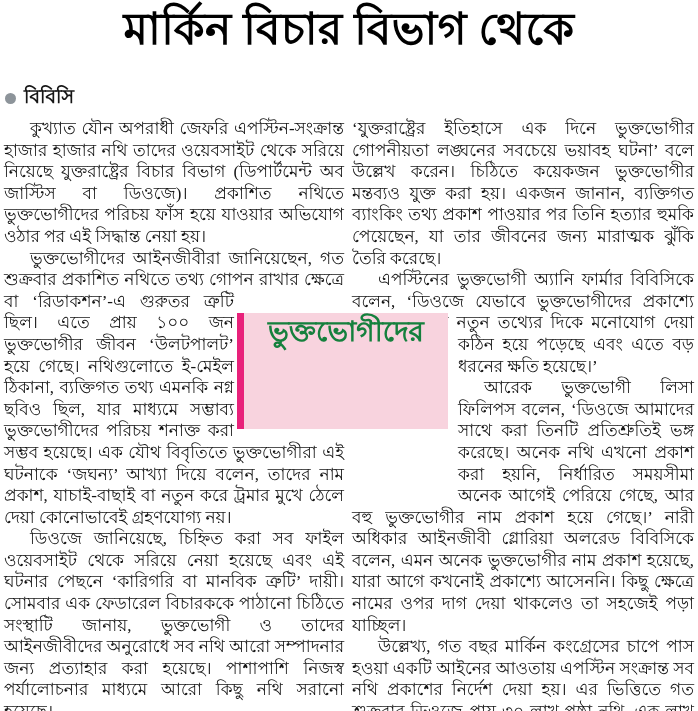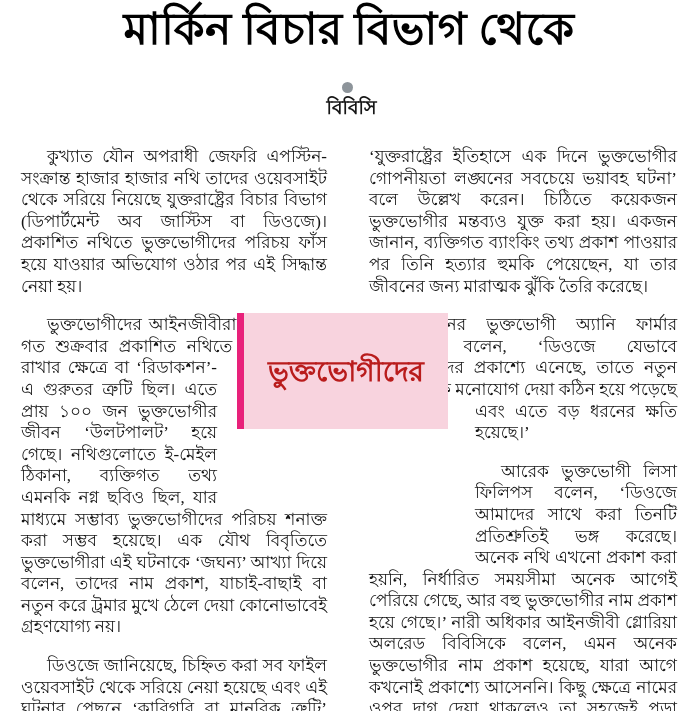--- a/index.html
+++ b/index.html
@@ -21,39 +21,38 @@
     color: #000000;
     letter-spacing: 0.5px;
   }
   .byline {
     display: flex;
     align-items: center;
     margin: 24px 0 4px 5px;
     font-weight: bold;
     font-size: 19px;
     color: #161616;
-    flex-direction: column;
   }
   .byline .bullet {
     display: inline-block;
     width: 11px;
     height: 11px;
     border-radius: 50%;
     background: #8d949a;
     margin-right: 8px;
   }
   .columns {
     display: flex;
     padding: 0 4px;
     gap: 8px;
   }
   .col { text-align: justify; font-size: 17px; line-height: 21.6px; }
   .col-left  { width: 340px; }
   .col-right { width: 342px; }
-  .col p { margin: 17px; }
+  .col p { margin: 0; }
   .col p.indent { text-indent: 26px; }
   
   .spacer-right { float: right; width: 110px; height: 151px; }
   .spacer-left  { float: left;  width: 106px; height: 152px; }
   .callout {
     position: absolute;
     left: 237px;
     top: 313px;
     width: 211px;
     height: 116px;
@@ -62,27 +61,27 @@
   .callout-bar {
     position: absolute;
     left: 0; top: 0; bottom: 0;
     width: 7px;
     background: #e8217a;
   }
   .callout-text {
     position: absolute;
     left: 7px; right: 0; top: 0; bottom: 0;
     display: flex;
-    flex-direction: column;
+    flex-direction: row;
     justify-content: center;
     text-align: center;
     font-weight: bold;
     font-size: 28px;
     line-height: 37px;
-    color: #b91c1c;
+    color: #15803d;
   }
 </style>
 </head>
 <body>
 
 <div class="page">
 
   <div class="title">
     <div>মার্কিন বিচার বিভাগ থেকে</div>
   </div>

